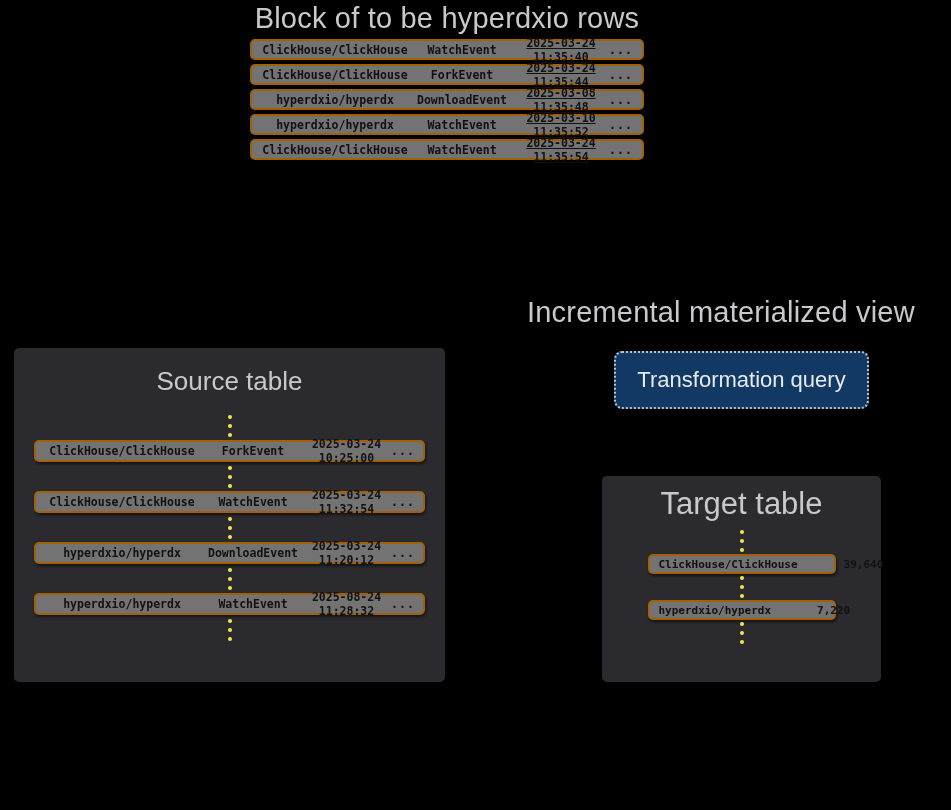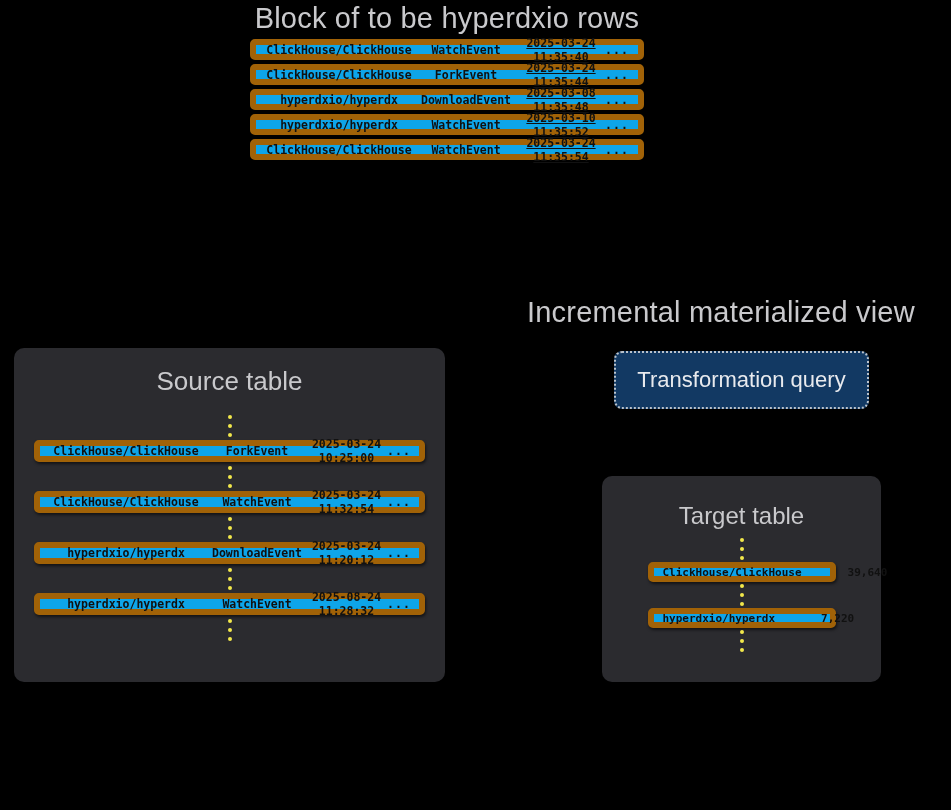--- a/index.html
+++ b/index.html
@@ -20,22 +20,22 @@
     position: absolute;
     color: #c9c9cc;
     font-size: 29px;
     font-weight: 400;
     letter-spacing: 0.2px;
     white-space: nowrap;
   }
 
   
   .row {
-    background: #0ea5e9;
-    border: 6px solid #a16207;
+    background: #737373;
+    border: 2px solid #a16207;
     border-radius: 5px;
     box-shadow: 1px 2px 3px rgba(0,0,0,0.55);
     color: #111111;
     font-family: "DejaVu Sans Mono", monospace;
     font-weight: bold;
     display: flex;
     align-items: center;
     box-sizing: border-box;
   }
 
@@ -54,21 +54,21 @@
   }
   #insert-block .c-repo  { width: 150px; text-align: center; }
   #insert-block .c-event { width: 104px; text-align: center; }
   #insert-block .c-ts    { flex: 1; text-align: center; text-decoration: underline; }
   #insert-block .c-dots  { width: 26px; text-align: center; letter-spacing: 1px; }
 
   
   .panel {
     position: absolute;
     background: #2b2b2f;
-    border-radius: 10px;
+    border-radius: 5px;
     box-shadow: 0 2px 8px rgba(0,0,0,0.6);
   }
   .panel-title {
     text-align: center;
     color: #c9c9cc;
     font-size: 26px;
     font-weight: 400;
   }
 
   
@@ -129,21 +129,21 @@
     box-sizing: border-box;
   }
 
   
   #target-panel {
     left: 602px;
     top: 476px;
     width: 279px;
     height: 206px;
   }
-  #target-panel .panel-title { margin-top: 26px; font-size: 24px; }
+  #target-panel .panel-title { margin-top: 10px; font-size: 31px; }
   #target-rows {
     margin-top: 6px;
     display: flex;
     flex-direction: column;
     align-items: center;
   }
   #target-panel .row {
     height: 20px;
     width: 188px;
     font-size: 11px;

